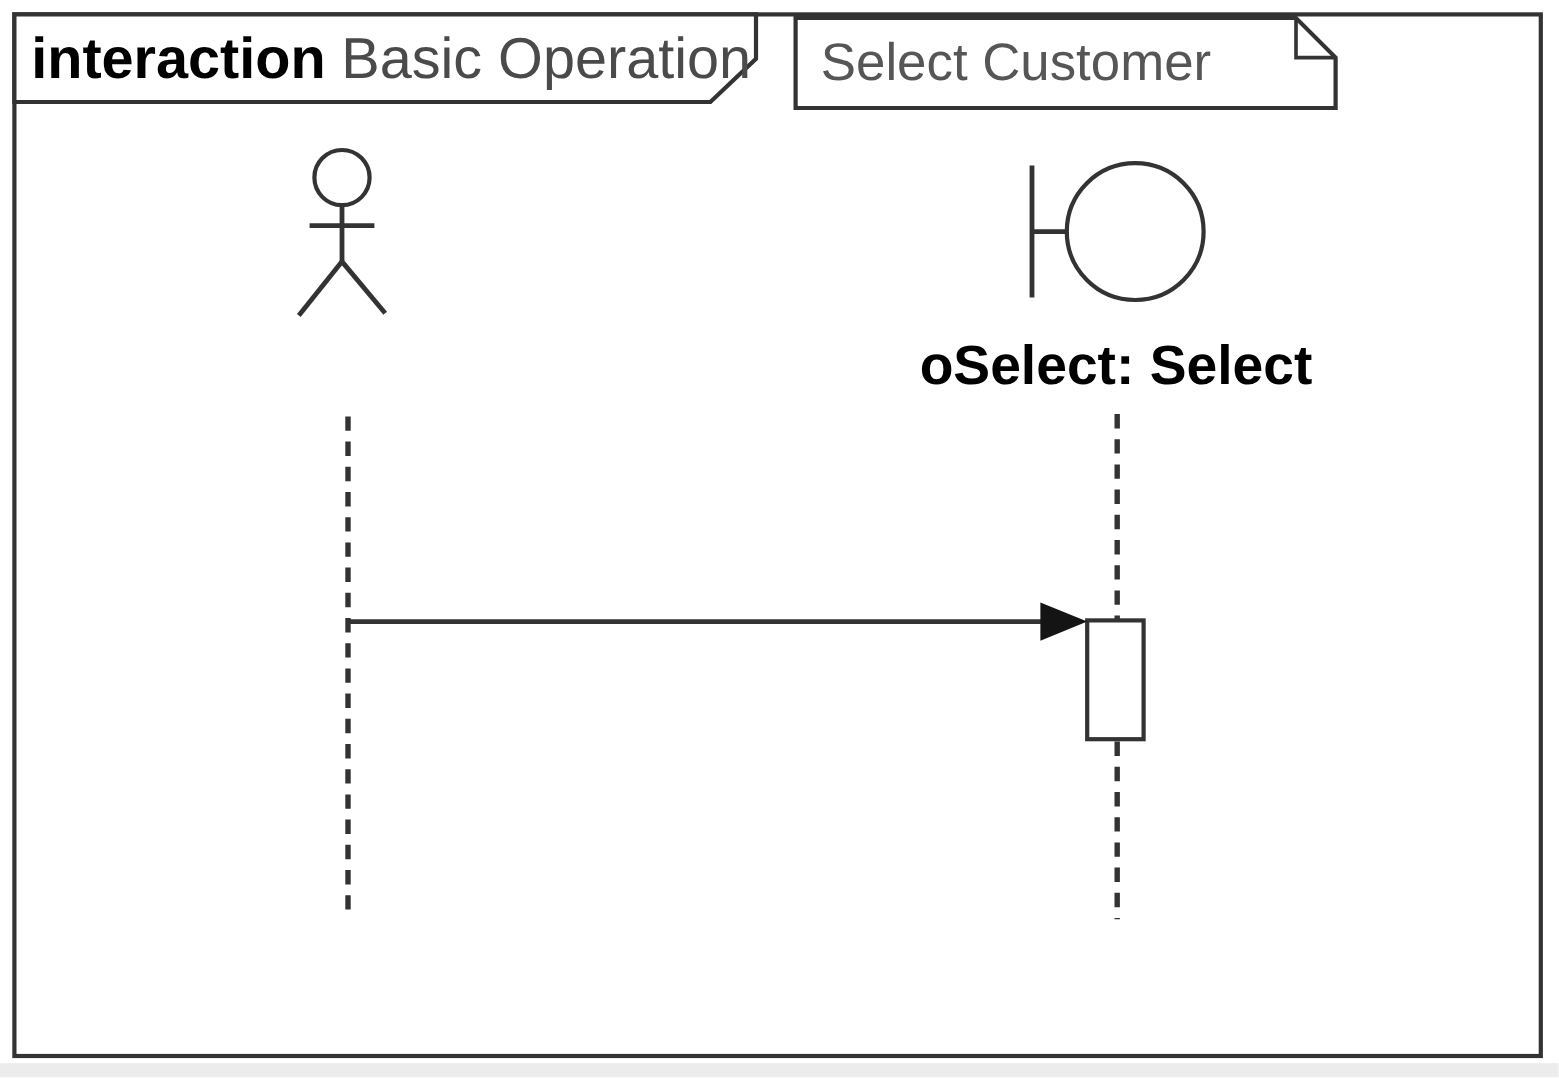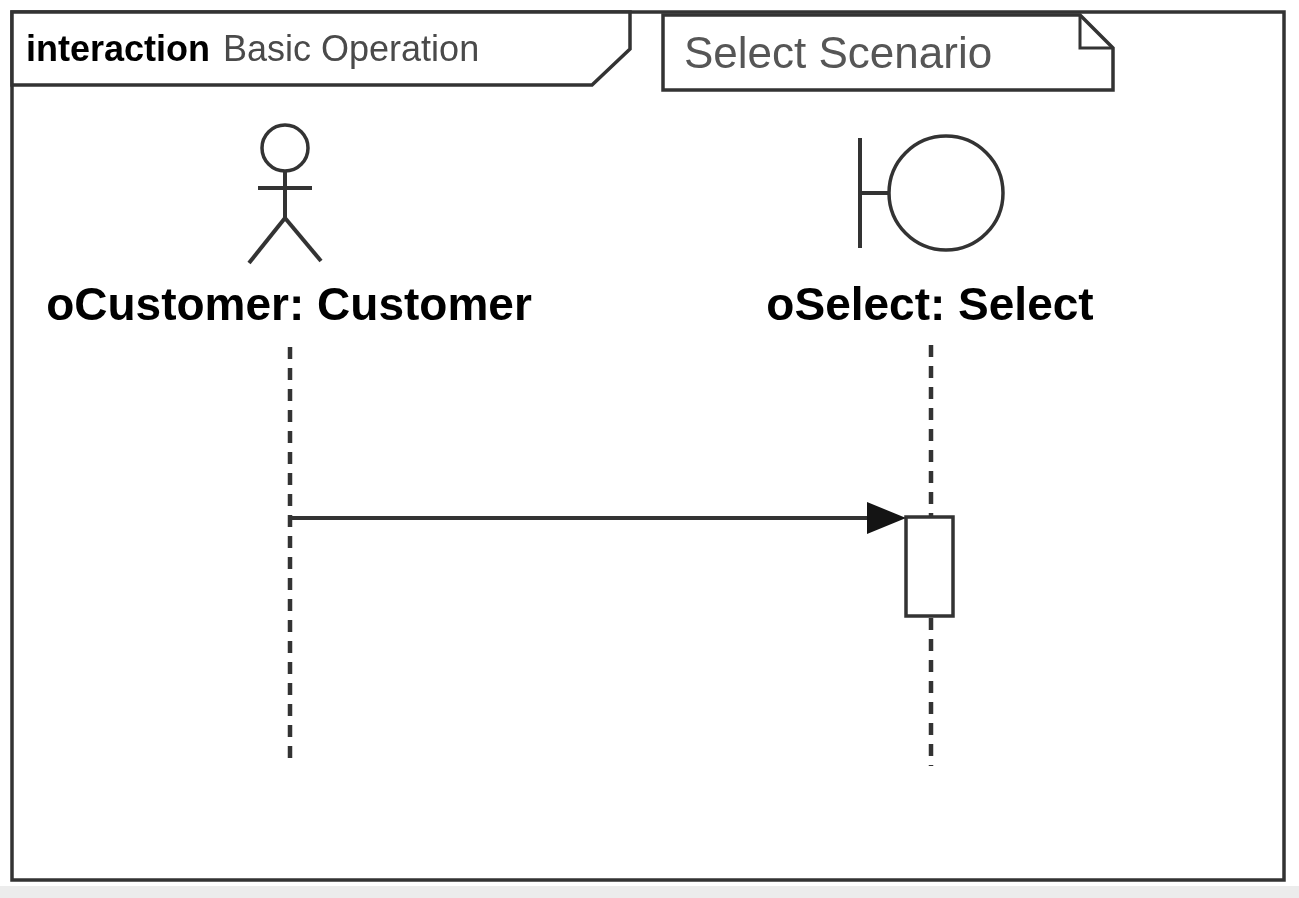--- a/index.html
+++ b/index.html
@@ -35,21 +35,21 @@
   .txt {
     position: absolute;
     white-space: nowrap;
   }
   .frame-title {
     left: 26px;
     top: 13px;
     height: 72px;
     display: flex;
     align-items: center;
-    font-size: 36px;
+    font-size: 48px;
     color: var(--c-secondary-text, #4a4a4a);
   }
   .frame-title .kw {
     font-weight: bold;
     color: var(--c-text, #000000);
     margin-right: 13px;
   }
   .note-text {
     left: 684px;
     top: 15px;
@@ -128,21 +128,20 @@
 
     <line class="stroke" x1="291" y1="518" x2="872" y2="518" stroke-width="4"></line>
     <polygon class="arrowhead" points="906,518 867,502 867,534"></polygon>
   </svg>
 
   <div class="txt frame-title">
     <span class="kw">interaction</span>
     <span>Basic Operation</span>
   </div>
 
-  <div class="txt note-text">Select Scenario</div>
+  <div class="txt note-text">Select Customer</div>
 
-  <div class="txt lifeline-label label-customer">oCustomer: Customer</div>
 
   <div class="txt lifeline-label label-select">oSelect: Select</div>
 
 
   <div class="shadow-strip"></div>
 </div>
 
 </body></html>

